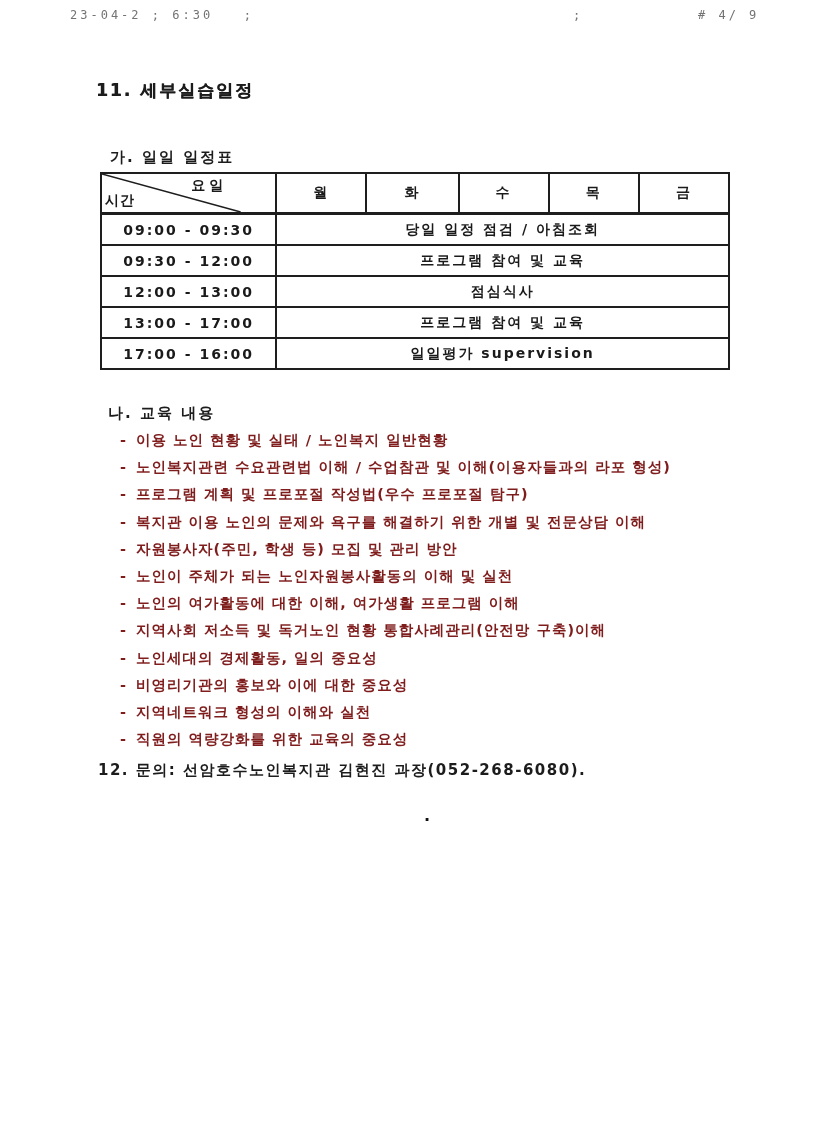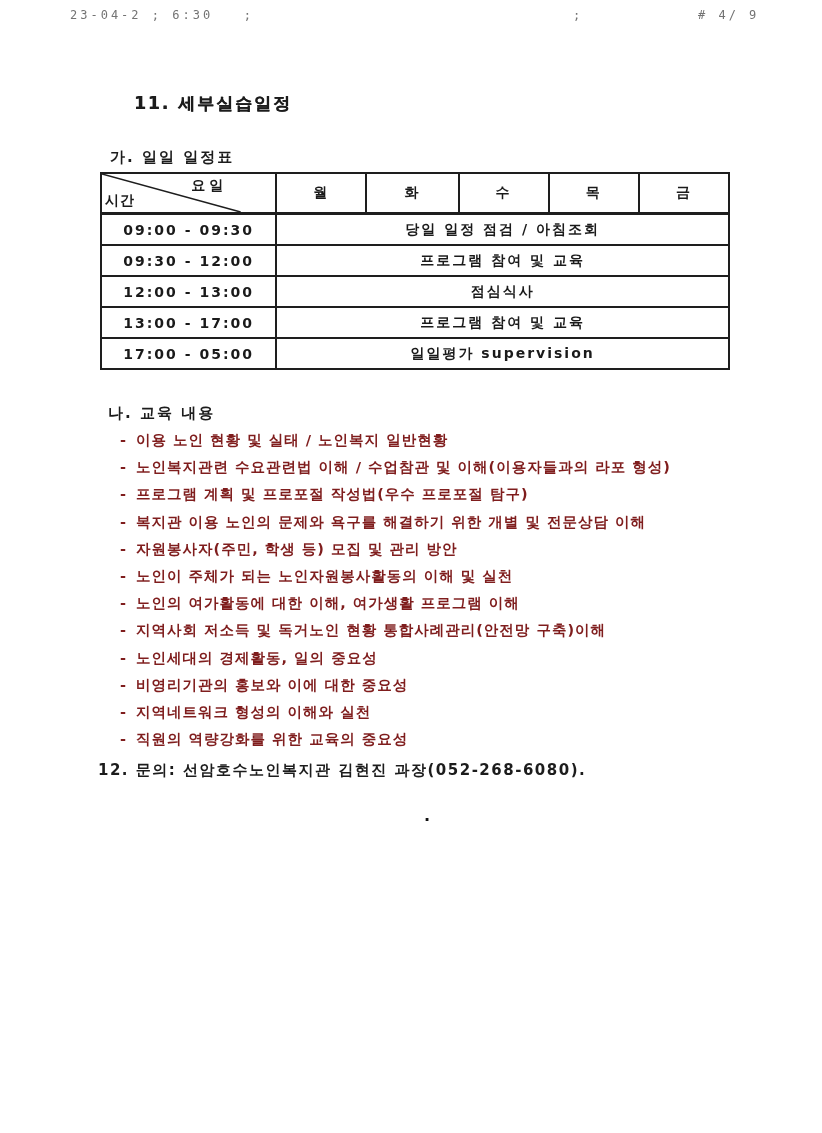--- a/index.html
+++ b/index.html
@@ -25,26 +25,25 @@
     letter-spacing: 3px;
     font-family: "DejaVu Sans Mono", "Liberation Mono", monospace;
     white-space: pre;
   }
   .fax-left   { left: 70px;  }
   .fax-mid    { left: 573px; }
   .fax-right  { left: 698px; }
 
   .doc-title {
     position: absolute;
-    left: 96px; top: 92px;
+    left: 96px; top: 79px;
     font-size: 17px;
     font-weight: 700;
     letter-spacing: 2px;
     text-shadow: 0.4px 0 0 #1c1c1c;
-    margin-left: 38px;
   }
   .sec-a-heading {
     position: absolute;
     left: 110px; top: 148px;
     font-size: 15px;
     font-weight: 700;
     letter-spacing: 2px;
   }
 
   
@@ -169,21 +168,21 @@
       </tr>
       <tr class="body-row">
         <td>12:00 - 13:00</td>
         <td colspan="5">점심식사</td>
       </tr>
       <tr class="body-row">
         <td>13:00 - 17:00</td>
         <td colspan="5">프로그램 참여 및 교육</td>
       </tr>
       <tr class="body-row">
-        <td>17:00 - 05:00</td>
+        <td>17:00 - 16:00</td>
         <td colspan="5">일일평가 supervision</td>
       </tr>
     </tbody>
   </table>
 
   <div class="sec-b-heading">나. 교육 내용</div>
 
   <ul class="edu-list">
     <li><span class="dash">-</span><span>이용 노인 현황 및 실태 / 노인복지 일반현황</span></li>
     <li><span class="dash">-</span><span>노인복지관련 수요관련법 이해 / 수업참관 및 이해(이용자들과의 라포 형성)</span></li>

